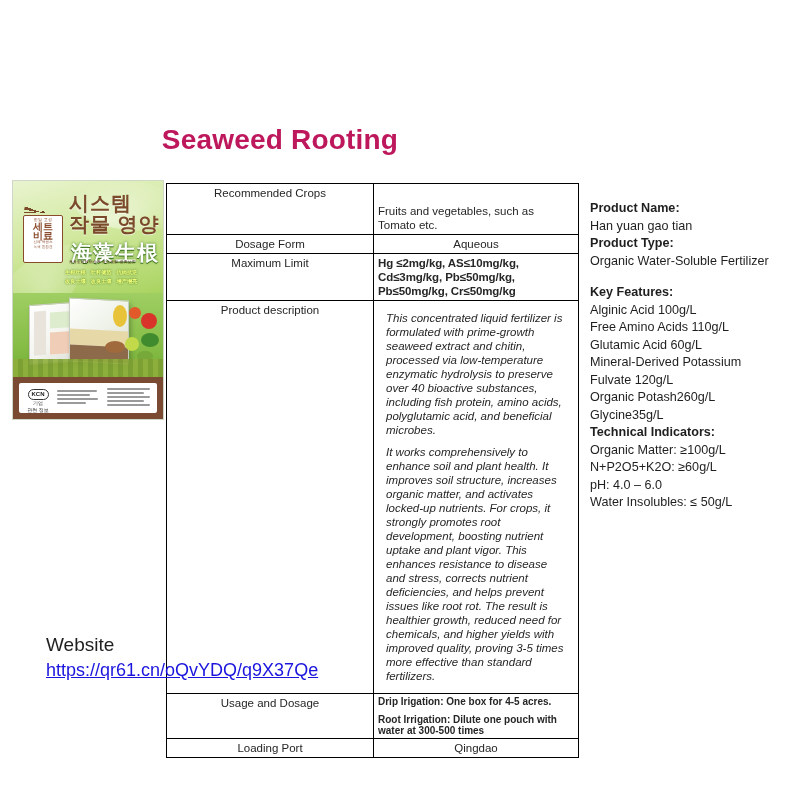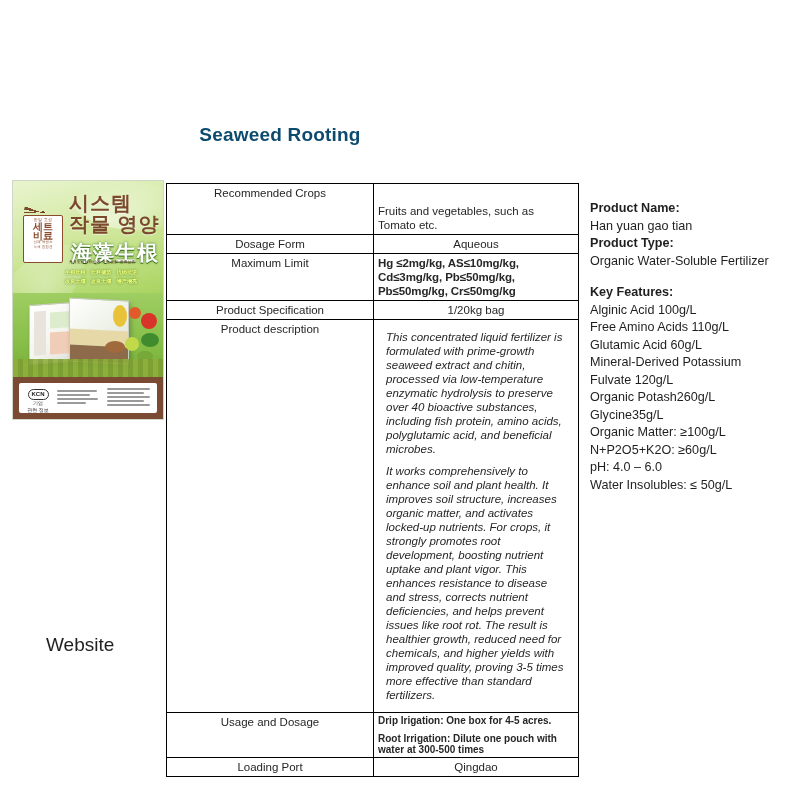--- a/index.html
+++ b/index.html
@@ -16,23 +16,23 @@
     overflow: hidden;
   }
 
   
   .page-title {
     position: absolute;
     left: 0;
     top: 124px;
     width: 560px;
     text-align: center;
-    font-size: 19px;
+    font-size: 28px;
     font-weight: bold;
-    color: #0c4a6e;
+    color: #be185d;
     letter-spacing: 0.2px;
   }
 
   
   .product-image {
     position: absolute;
     left: 12px;
     top: 180px;
     width: 152px;
     height: 240px;
@@ -390,24 +390,20 @@
     </tr>
     <tr>
       <td class="lbl-cell big">Dosage Form</td>
       <td class="val-cell big center">Aqueous</td>
     </tr>
     <tr>
       <td class="lbl-cell big mid-label">Maximum Limit</td>
       <td class="val-cell small-b">Hg ≤2mg/kg, AS≤10mg/kg, Cd≤3mg/kg, Pb≤50mg/kg, Pb≤50mg/kg, Cr≤50mg/kg</td>
     </tr>
     <tr>
-      <td class="lbl-cell big">Product Specification</td>
-      <td class="val-cell big center">1/20kg bag</td>
-    </tr>
-    <tr>
       <td class="lbl-cell big">Product description</td>
       <td class="val-cell desc">
         <p>This concentrated liquid fertilizer is formulated with prime-growth seaweed extract and chitin, processed via low-temperature enzymatic hydrolysis to preserve over 40 bioactive substances, including fish protein, amino acids, polyglutamic acid, and beneficial microbes.</p>
         <p>It works comprehensively to enhance soil and plant health. It improves soil structure, increases organic matter, and activates locked-up nutrients. For crops, it strongly promotes root development, boosting nutrient uptake and plant vigor. This enhances resistance to disease and stress, corrects nutrient deficiencies, and helps prevent issues like root rot. The result is healthier growth, reduced need for chemicals, and higher yields with improved quality, proving 3-5 times more effective than standard fertilizers.</p>
       </td>
     </tr>
     <tr>
       <td class="lbl-cell big mid-label">Usage and Dosage</td>
       <td class="val-cell">
         <div class="usage-line">Drip Irigation: One box for 4-5 acres.</div>
@@ -432,21 +428,23 @@
 
   <div class="hd">Key Features:</div>
   <div>Alginic Acid 100g/L</div>
   <div>Free Amino Acids 110g/L</div>
   <div>Glutamic Acid 60g/L</div>
   <div>Mineral-Derived Potassium</div>
   <div>Fulvate 120g/L</div>
   <div>Organic Potash260g/L</div>
   <div>Glycine35g/L</div>
 
+  <div class="hd">Technical Indicators:</div>
   <div>Organic Matter: ≥100g/L</div>
   <div>N+P2O5+K2O: ≥60g/L</div>
   <div>pH: 4.0 – 6.0</div>
   <div>Water Insolubles: ≤ 50g/L</div>
 </div>
 
 <div class="website-block">
   <div>Website</div>
+  <a class="url" href="#">https://qr61.cn/oQvYDQ/q9X37Qe</a>
 </div>
 
 </body></html>

